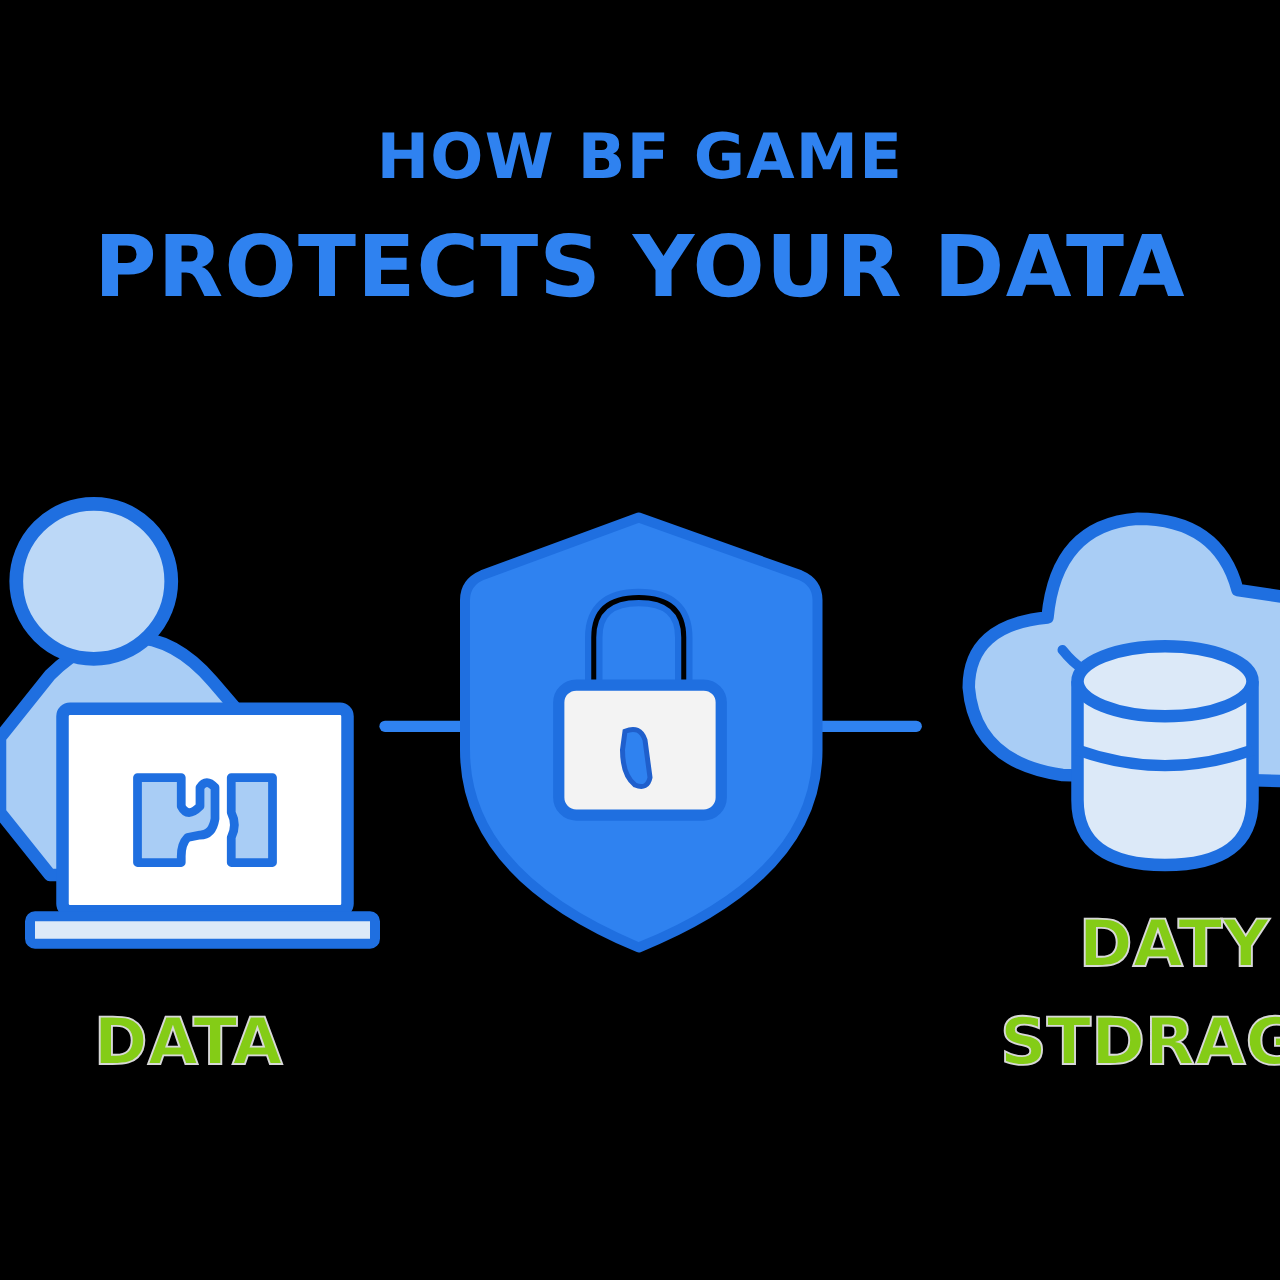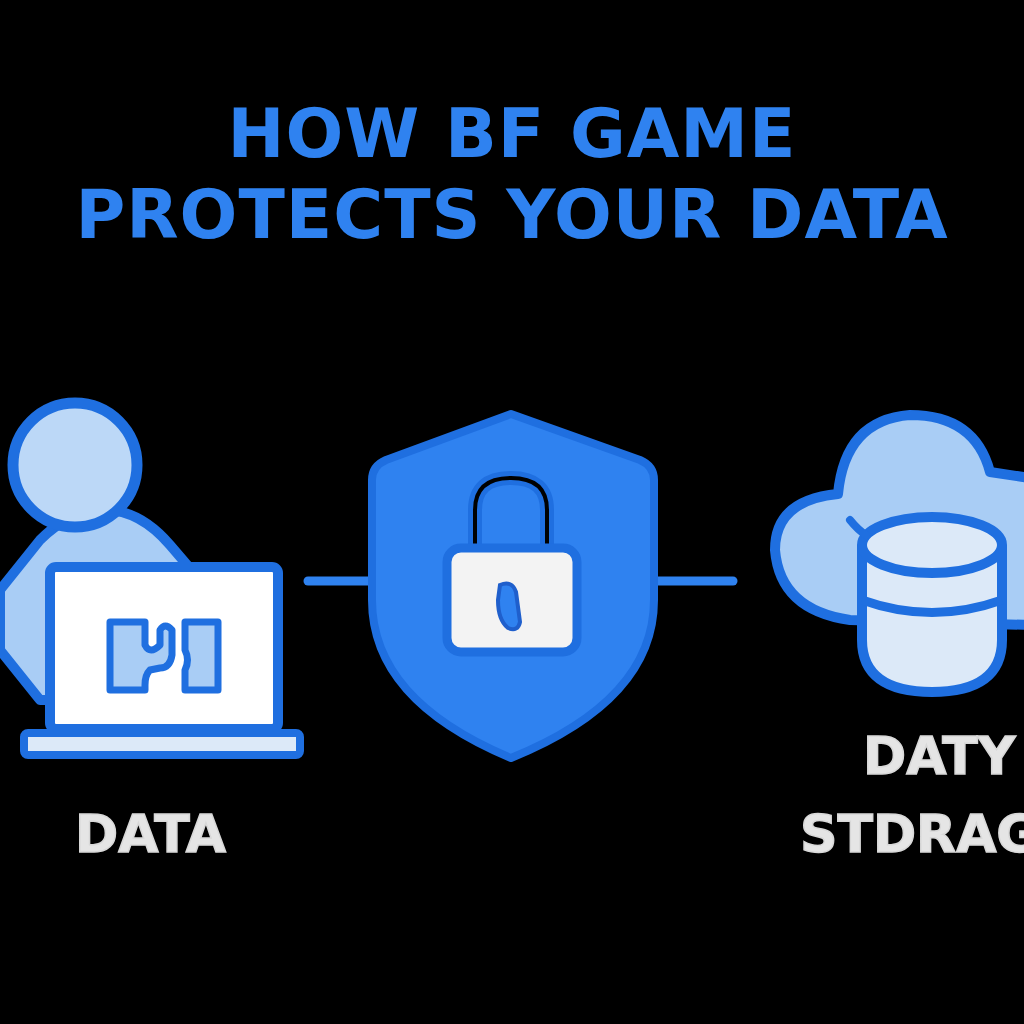--- a/index.html
+++ b/index.html
@@ -1,26 +1,26 @@
 <!DOCTYPE html>
 <html><head>
 <meta charset="utf-8">
 <style>
   html, body { margin:0; padding:0; background:#000; }
   body { width:1024px; height:1024px; position:relative; overflow:hidden; font-family:"DejaVu Sans", sans-serif; }
   .title {
     position:absolute; left:0; width:1024px; text-align:center;
-    color:#2f82f0; font-weight:bold; font-size:68px; letter-spacing:1px;
+    color:#2f82f0; font-weight:bold; font-size:50px; letter-spacing:1px;
     line-height:1;
   }
   #t1 { top:100px; }
   #t2 { top:181px; font-size:68px; }
   svg { position:absolute; left:0; top:0; }
   .label {
-    position:absolute; color:#e5e5e5; font-weight:bold; font-size:52px;
+    position:absolute; color:#84cc16; font-weight:bold; font-size:52px;
     -webkit-text-stroke:1.5px #d8d8d8; line-height:1; white-space:nowrap;
   }
 </style>
 </head>
 <body>
 
 <div class="title" id="t1">HOW BF GAME</div>
 <div class="title" id="t2">PROTECTS YOUR DATA</div>
 
 <svg width="1024" height="1024" viewBox="0 0 1024 1024">

